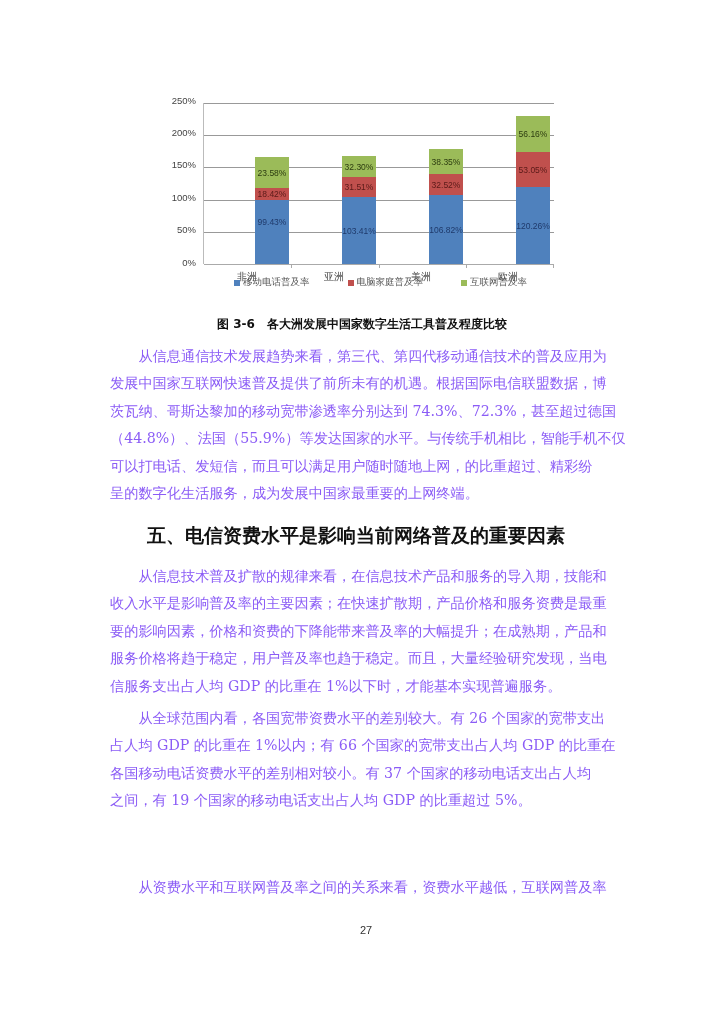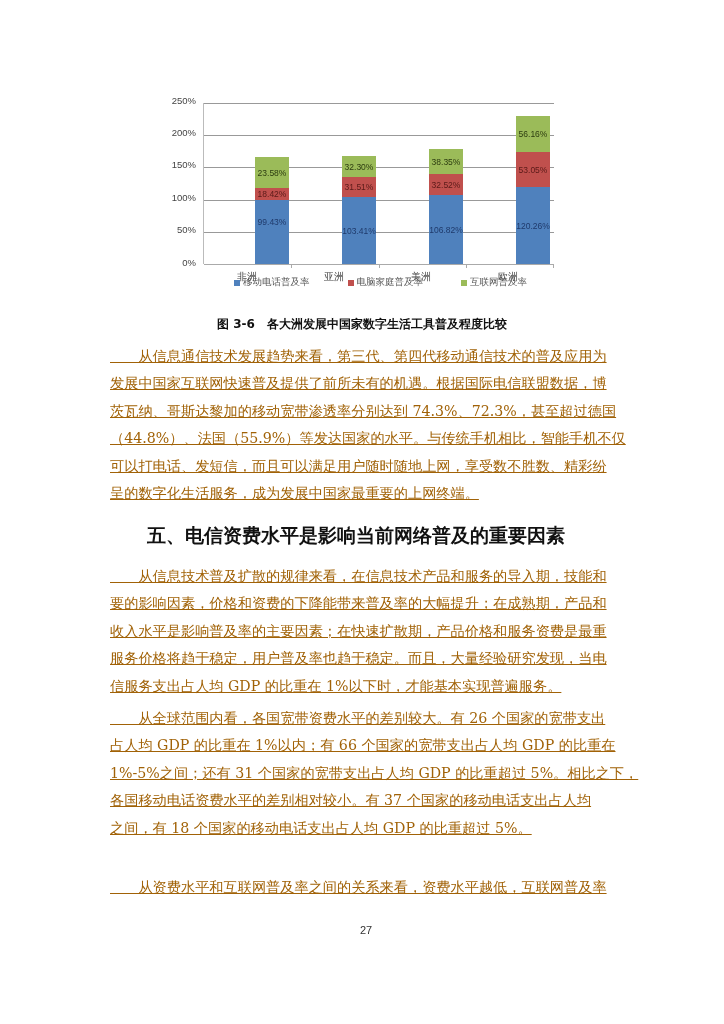--- a/index.html
+++ b/index.html
@@ -15,21 +15,21 @@
   .bar { position:absolute; width:34px; }
   .seg { position:absolute; left:0; width:34px; display:flex; align-items:center; justify-content:center;
          font-family:"Liberation Sans",sans-serif; font-size:8.5px;margin-left:24px; }
   .seg.mobile { background:#4f81bd; color:#1f3a6b; }
   .seg.pc { background:#c0504d; color:#5a1a18; }
   .seg.net { background:#9bbb59; color:#2d3d10; }
   .legend { position:absolute; top:184px; left:74px; display:flex; gap:0; font-size:9.5px; color:#555; }
   .legend-item { display:flex; align-items:center; margin-right:38px; }
   .swatch { width:6px; height:6px; margin-right:3px; }
   .caption { position:absolute; top:316px; left:0; width:724px; text-align:center; font-family:"DejaVu Sans","Liberation Sans",sans-serif; font-weight:bold; font-size:12px; color:#111; }
-  .para { position:absolute; left:110px; width:518px; font-size:14.2px; line-height:27.4px; text-align:justify; color:#a16207;text-decoration:underline; }
+  .para { position:absolute; left:110px; width:518px; font-size:14.2px; line-height:27.4px; text-align:justify; color:#8b5cf6; }
   .para .line { display:block; white-space:nowrap; }
   .heading { position:absolute; top:523px; left:0; width:712px; text-align:center; font-family:"DejaVu Sans","Liberation Sans",sans-serif; font-weight:bold; font-size:19px; color:#111; }
   .pagenum { position:absolute; top:924px; left:4px; width:724px; text-align:center; font-family:"Liberation Sans",sans-serif; font-size:11px; color:#333; }
 </style>
 </head>
 <body>
 
 <div class="chart">
   <div class="ytick" style="top:3px">250%</div>
   <div class="ytick" style="top:35px">200%</div>
@@ -96,39 +96,38 @@
   </div>
 </div>
 
 <div class="caption">图 3-6　各大洲发展中国家数字生活工具普及程度比较</div>
 
 <div class="para" style="top:343px">
   <span class="line">　　从信息通信技术发展趋势来看，第三代、第四代移动通信技术的普及应用为</span>
   <span class="line">发展中国家互联网快速普及提供了前所未有的机遇。根据国际电信联盟数据，博</span>
   <span class="line">茨瓦纳、哥斯达黎加的移动宽带渗透率分别达到 74.3%、72.3%，甚至超过德国</span>
   <span class="line">（44.8%）、法国（55.9%）等发达国家的水平。与传统手机相比，智能手机不仅</span>
-  <span class="line">可以打电话、发短信，而且可以满足用户随时随地上网，享受数不胜数、精彩纷</span>
+  <span class="line">可以打电话、发短信，而且可以满足用户随时随地上网，的比重超过、精彩纷</span>
   <span class="line">呈的数字化生活服务，成为发展中国家最重要的上网终端。</span>
 </div>
 
 <div class="heading">五、电信资费水平是影响当前网络普及的重要因素</div>
 
 <div class="para" style="top:563px">
   <span class="line">　　从信息技术普及扩散的规律来看，在信息技术产品和服务的导入期，技能和</span>
+  <span class="line">收入水平是影响普及率的主要因素；在快速扩散期，产品价格和服务资费是最重</span>
   <span class="line">要的影响因素，价格和资费的下降能带来普及率的大幅提升；在成熟期，产品和</span>
-  <span class="line">收入水平是影响普及率的主要因素；在快速扩散期，产品价格和服务资费是最重</span>
   <span class="line">服务价格将趋于稳定，用户普及率也趋于稳定。而且，大量经验研究发现，当电</span>
   <span class="line">信服务支出占人均 GDP 的比重在 1%以下时，才能基本实现普遍服务。</span>
 </div>
 
 <div class="para" style="top:705px">
   <span class="line">　　从全球范围内看，各国宽带资费水平的差别较大。有 26 个国家的宽带支出</span>
   <span class="line">占人均 GDP 的比重在 1%以内；有 66 个国家的宽带支出占人均 GDP 的比重在</span>
-  <span class="line">1%-5%之间；还有 31 个国家的宽带支出占人均 GDP 的比重超过 5%。相比之下，</span>
   <span class="line">各国移动电话资费水平的差别相对较小。有 37 个国家的移动电话支出占人均</span>
-  <span class="line">之间，有 18 个国家的移动电话支出占人均 GDP 的比重超过 5%。</span>
+  <span class="line">之间，有 19 个国家的移动电话支出占人均 GDP 的比重超过 5%。</span>
 </div>
 
 <div class="para" style="top:874px">
   <span class="line">　　从资费水平和互联网普及率之间的关系来看，资费水平越低，互联网普及率</span>
 </div>
 
 <div class="pagenum">27</div>
 
 </body></html>

